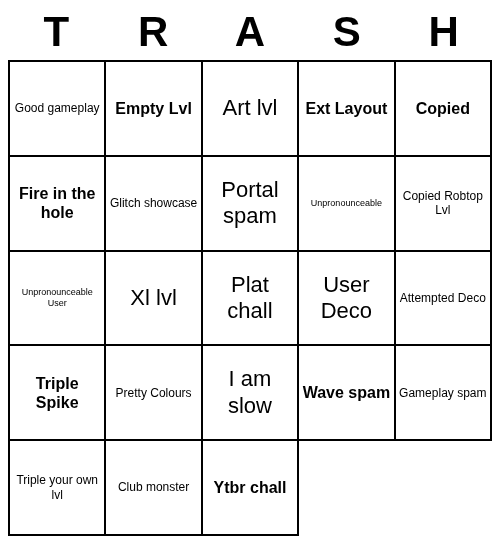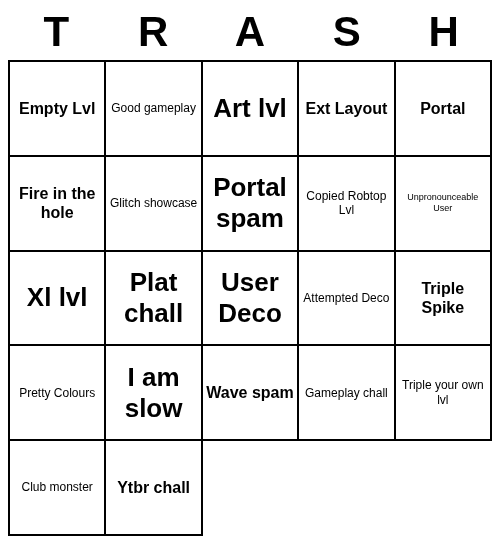--- a/index.html
+++ b/index.html
@@ -43,22 +43,22 @@
       align-items: center;
       justify-content: center;
       text-align: center;
       padding: 3px;
       min-height: 88px;
     }
     .bingo-cell span {
       line-height: 1.2;
     }
     .cell-large {
-      font-size: 26px;
-      font-weight: bold;
+      font-size: 22px;
+      font-weight: normal;
     }
     .cell-medium {
       font-size: 16px;
       font-weight: bold;
     }
     .cell-small {
       font-size: 12px;
     }
     .cell-xsmall {
       font-size: 9px;
@@ -70,42 +70,45 @@
 <div class="bingo-title">
 <span>T</span>
     <span>R</span>
     <span>A</span>
     <span>S</span>
     <span>H</span>
   </div>
 
 <div class="bingo-grid">
 <div class="bingo-cell">
-      <span class="cell-medium">Empty Lvl</span>
+      <span class="cell-small">Good gameplay</span>
     </div>
     <div class="bingo-cell">
-      <span class="cell-small">Good gameplay</span>
+      <span class="cell-medium">Empty Lvl</span>
     </div>
     <div class="bingo-cell">
       <span class="cell-large">Art lvl</span>
     </div>
     <div class="bingo-cell">
       <span class="cell-medium">Ext Layout</span>
     </div>
     <div class="bingo-cell">
-      <span class="cell-medium">Portal</span>
+      <span class="cell-medium">Copied</span>
     </div>
     <div class="bingo-cell">
       <span class="cell-medium">Fire in the hole</span>
     </div>
     <div class="bingo-cell">
       <span class="cell-small">Glitch showcase</span>
     </div>
     <div class="bingo-cell">
       <span class="cell-large">Portal spam</span>
+    </div>
+    <div class="bingo-cell">
+      <span class="cell-xsmall">Unpronounceable</span>
     </div>
     <div class="bingo-cell">
       <span class="cell-small">Copied Robtop Lvl</span>
     </div>
     <div class="bingo-cell">
       <span class="cell-xsmall">Unpronounceable User</span>
     </div>
     <div class="bingo-cell">
       <span class="cell-large">Xl lvl</span>
     </div>
@@ -124,21 +127,21 @@
     <div class="bingo-cell">
       <span class="cell-small">Pretty Colours</span>
     </div>
     <div class="bingo-cell">
       <span class="cell-large">I am slow</span>
     </div>
     <div class="bingo-cell">
       <span class="cell-medium">Wave spam</span>
     </div>
     <div class="bingo-cell">
-      <span class="cell-small">Gameplay chall</span>
+      <span class="cell-small">Gameplay spam</span>
     </div>
     <div class="bingo-cell">
       <span class="cell-small">Triple your own lvl</span>
     </div>
     <div class="bingo-cell">
       <span class="cell-small">Club monster</span>
     </div>
     <div class="bingo-cell">
       <span class="cell-medium">Ytbr chall</span>
     </div>

